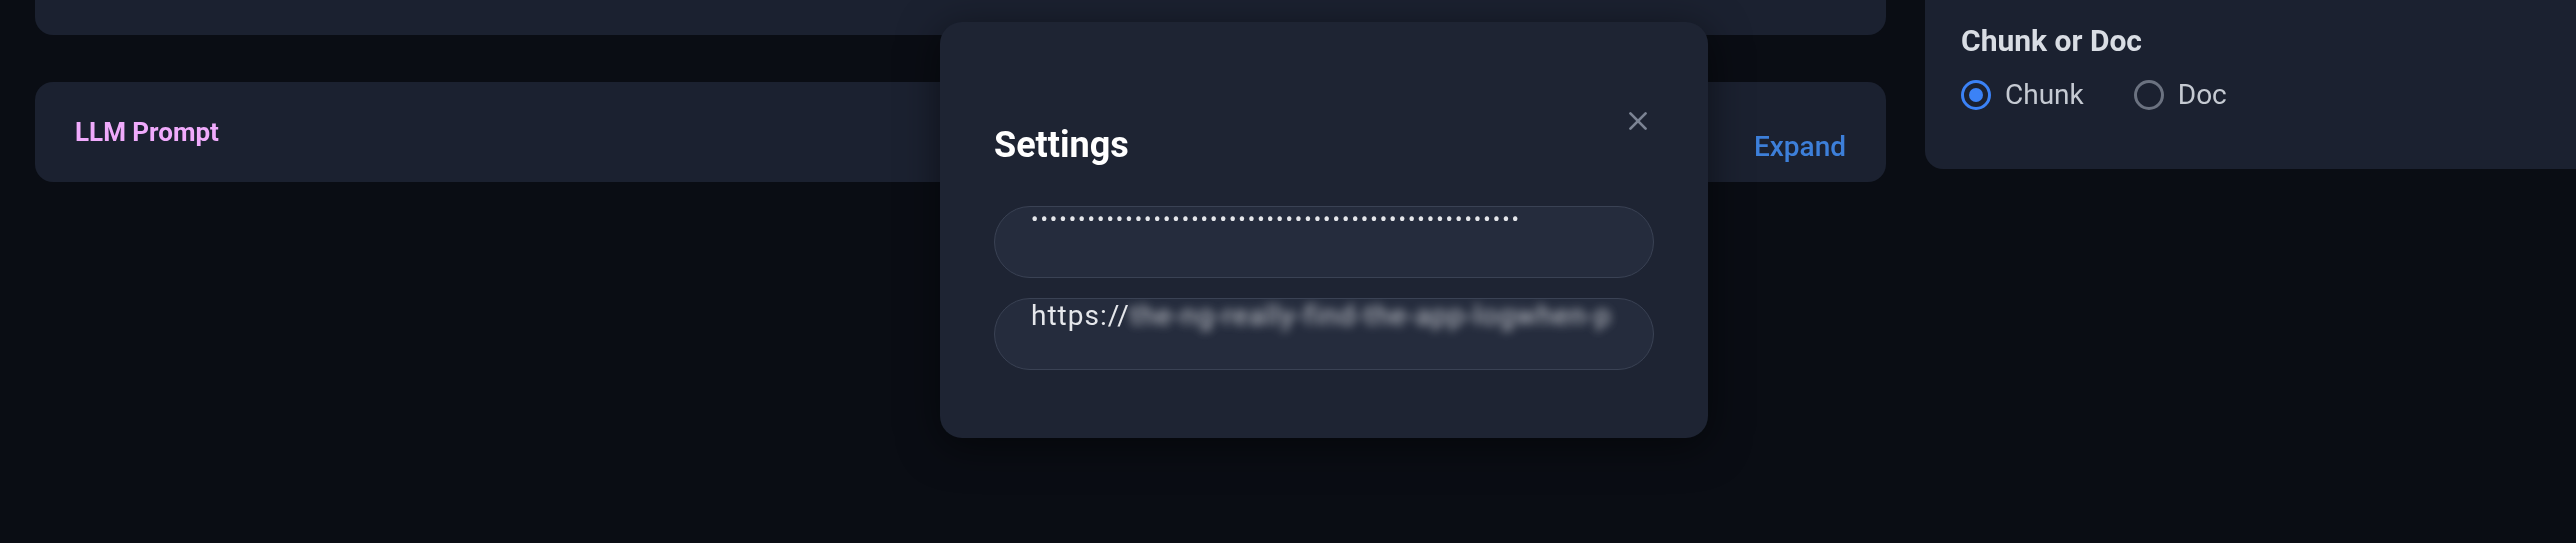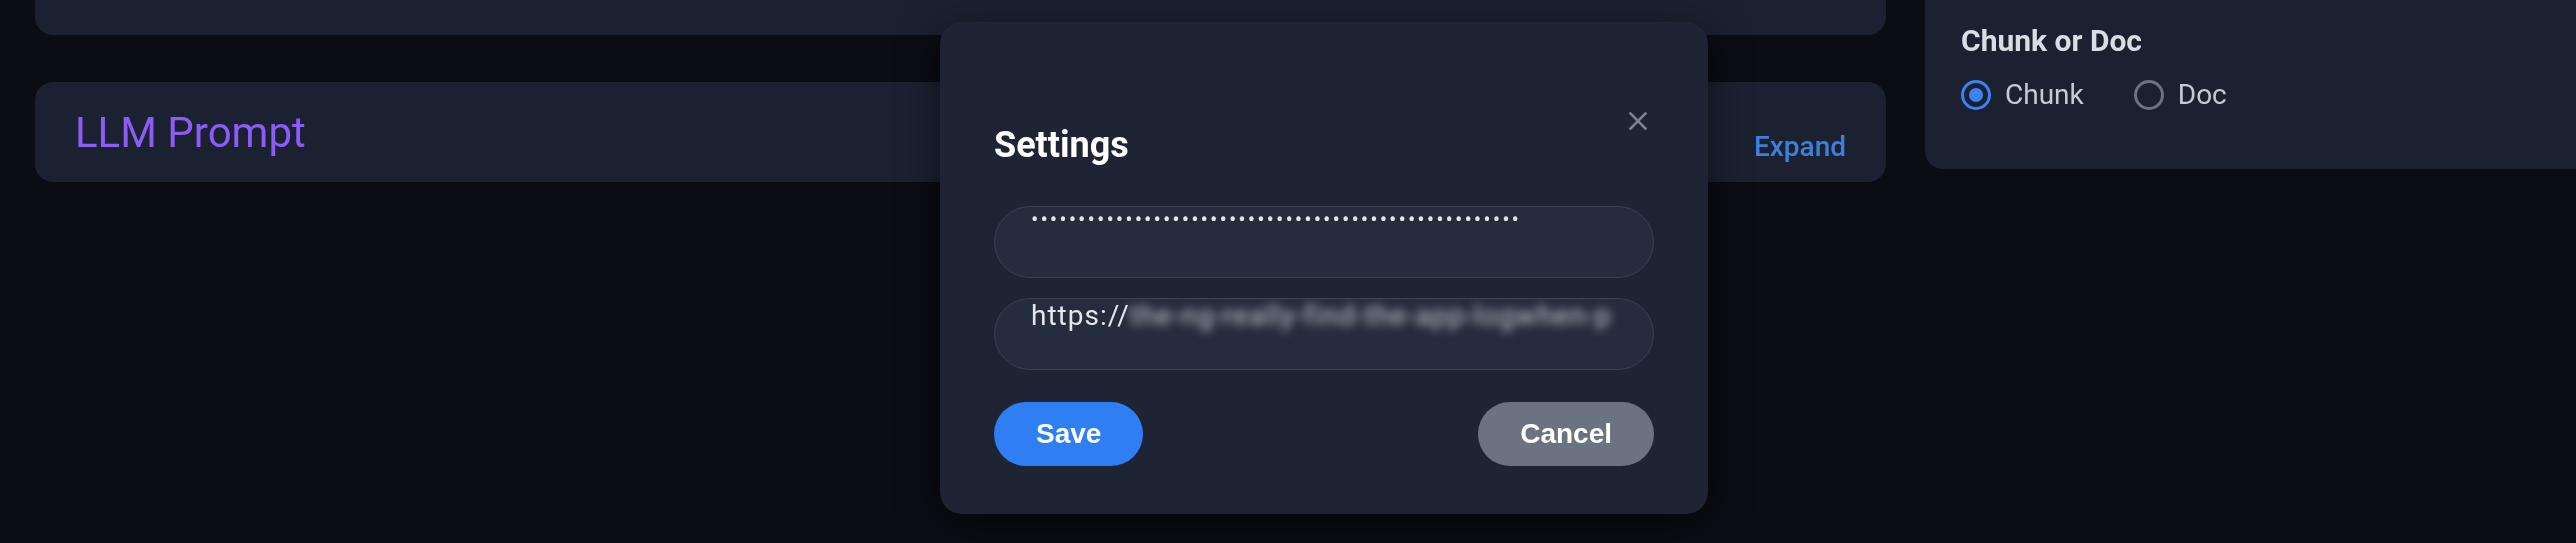--- a/index.html
+++ b/index.html
@@ -30,23 +30,23 @@
     width: 1851px;
     height: 100px;
     background: #1b2130;
     border-radius: 18px;
     display: flex;
     align-items: center;
     justify-content: space-between;
     padding: 0 40px;
   }
   .prompt-title {
-    color: #8b5cf6;
-    font-size: 42px;
-    font-weight: 400;
+    color: #f0abfc;
+    font-size: 26px;
+    font-weight: 700;
   }
   .expand-link {
     color: #3d7fd9;
     font-size: 28px;
     font-weight: 500;
     cursor: pointer;
     margin-top: 28px;
   }
 
   
@@ -222,18 +222,14 @@
       </svg>
     </div>
   </div>
 
   <div class="input-field password">••••••••••••••••••••••••••••••••••••••••••••••••••••</div>
 
   <div class="input-field url">
     <span>https://</span><span class="blur">the-ng-really-find-the-app-logwhen-p</span>
   </div>
 
-  <div class="modal-actions">
-    <button class="btn btn-primary">Save</button>
-    <button class="btn btn-secondary">Cancel</button>
-  </div>
 </div>
 
 
 </body></html>

